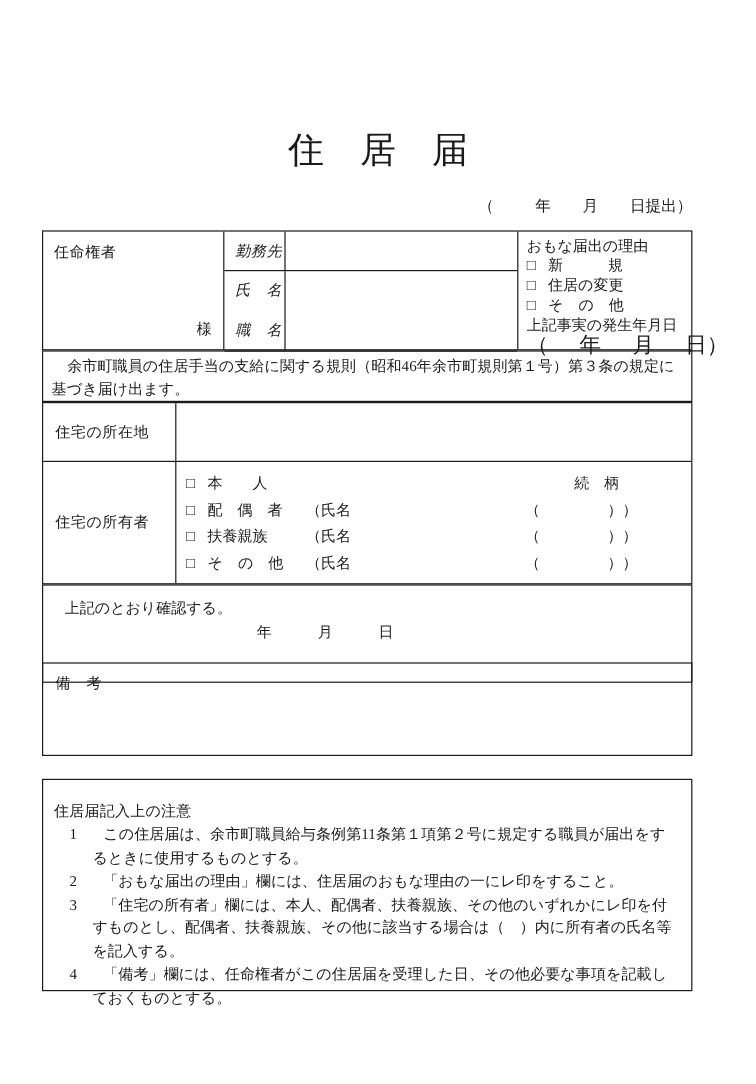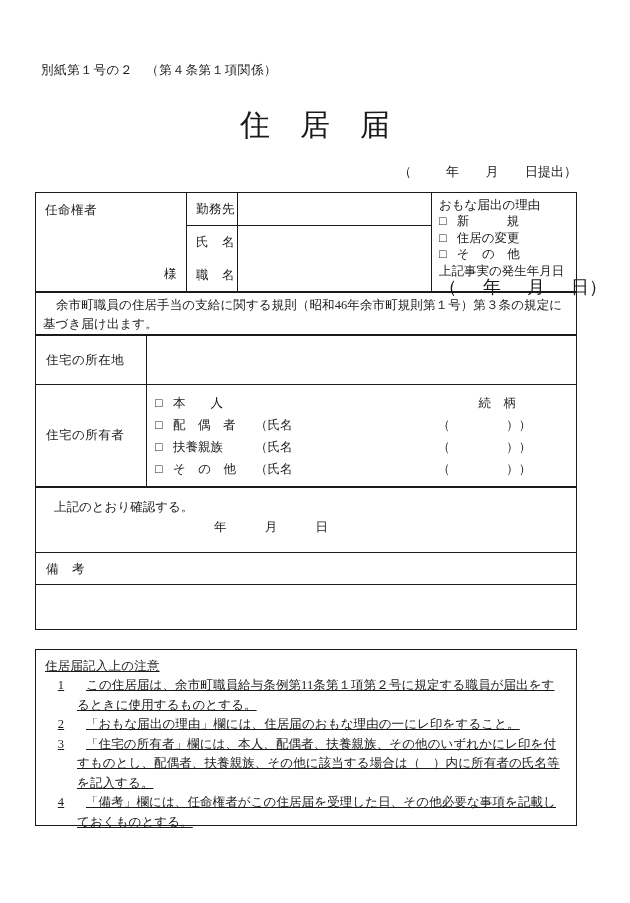--- a/index.html
+++ b/index.html
@@ -80,20 +80,21 @@
   #block-authority .c-reason { width: 145px; padding: 4px 0 0 7px; }
 
   .auth-label { position: absolute; left: 9px; top: 9px; }
   .auth-sama  { position: absolute; right: 9px; bottom: 8px; }
 
   .sub-row {
     height: 33.33px;
     display: flex;
     align-items: center;
     box-sizing: border-box;
+    font-style: italic;
   }
   .sub-key {
     width: 50px;
     padding-left: 9px;
     box-sizing: border-box;
     flex: none;
   }
   .sub-val { flex: 1; }
 
   .reason-title { font-size: 12.5px; line-height: 16px; }
@@ -139,34 +140,34 @@
   .owner-row .par .gap { display: inline-block; width: 50px; }
   .owner-head {
     font-size: 12.5px;
     line-height: 22px;
     text-align: right;
     padding-right: 60px;
     white-space: nowrap;
   }
 
   
-  #block-confirm { top: 487px; height: 98px; }
+  #block-confirm { top: 487px; height: 82px; }
   .confirm-body { padding: 9px 0 0 0; font-size: 12.5px; }
   .confirm-line1 { padding-left: 18px; line-height: 20px; }
   .confirm-line2 { padding-left: 178px; line-height: 21px; white-space: nowrap; }
   .confirm-line2 .sp { display: inline-block; width: 32px; }
   .confirm-line3 { position: relative; line-height: 21px; padding-left: 230px; }
   .confirm-seal { position: absolute; right: 13px; top: 0; }
 
   
   #block-remarks { top: 552px; height: 78px; }
   .remarks-label { padding: 8px 0 0 10px; }
 
   
-  #block-notes { top: 649px; height: 177px; padding: 7px 9px 0 9px; text-decoration: underline; }
+  #block-notes { top: 649px; height: 177px; padding: 17px 9px 0 9px; }
   .notes-title {
     font-size: 12.5px;
     line-height: 19px;
     letter-spacing: 0.2px;
   }
   .note {
     display: flex;
     font-size: 12.5px;
     line-height: 19.5px;
     letter-spacing: 0.1px;
@@ -177,21 +178,20 @@
     text-align: center;
     box-sizing: border-box;
   }
   .note-text { flex: 1; text-indent: 9px; }
 </style>
 </head>
 <body>
 
 <div class="page">
 
-  <div class="doc-ref">別紙第１号の２　（第４条第１項関係）</div>
 
   <h1 class="doc-title">住居届</h1>
 
   <div class="submit-line">
     <span>（</span>
     <span class="sp"></span>
     <span>年</span>
     <span class="sp2"></span>
     <span>月</span>
     <span class="sp2"></span>

